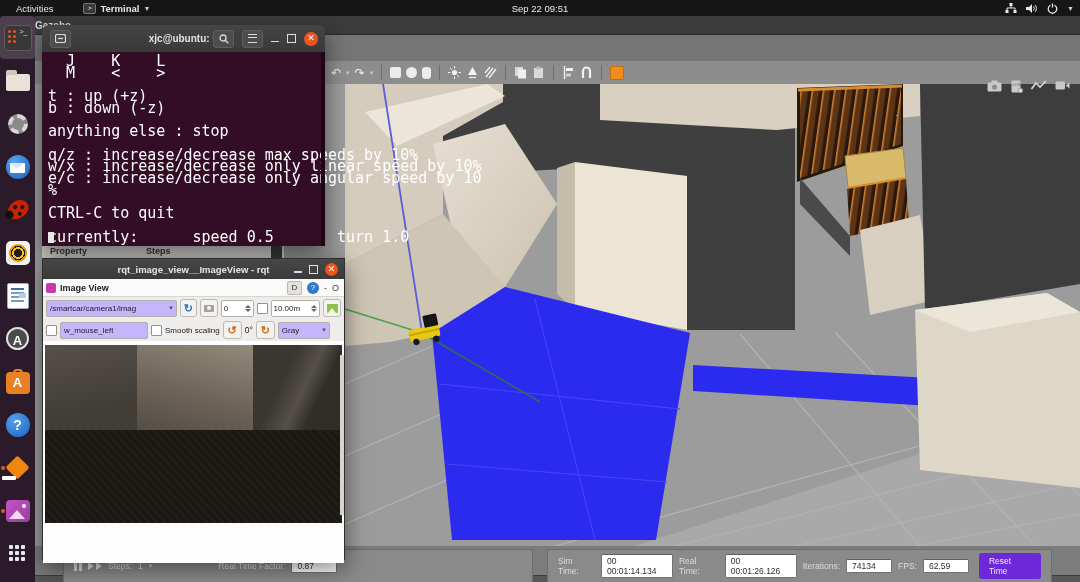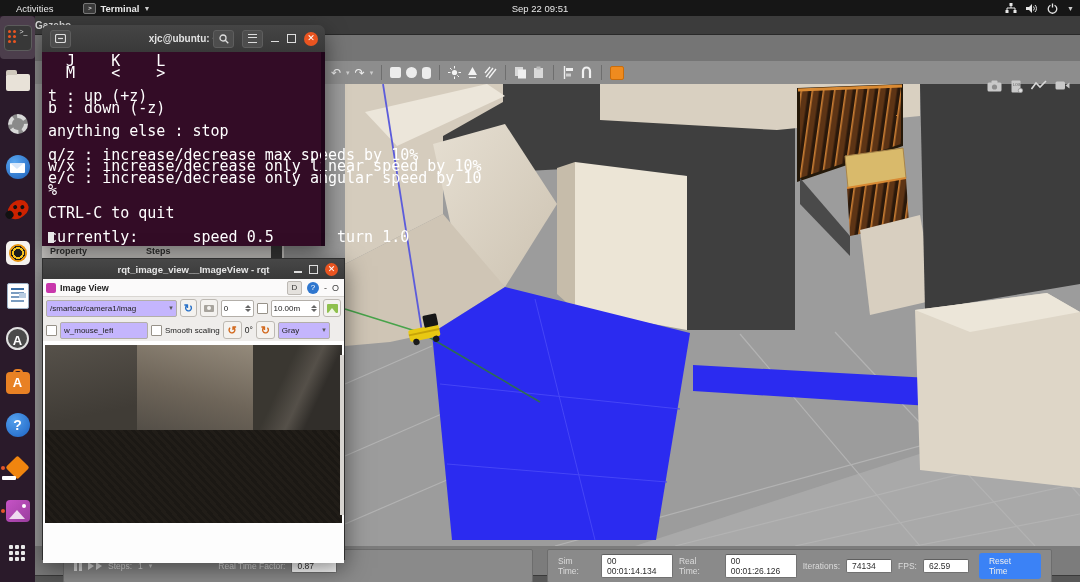--- a/index.html
+++ b/index.html
@@ -80,21 +80,21 @@
   .g-status{position:relative;height:29px;background:#7c7c7c;font-size:8.5px;color:#dcdcdc;}
   .seg{position:absolute;top:3px;height:22px;background:#8a8a8a;border:1px solid #6d6d6d;border-radius:2px;
        display:flex;align-items:center;gap:6px;padding:16px 10px;box-sizing:border-box;}
   .seg-left{left:28px;width:470px;}
   .seg-right{left:512px;width:505px;}
   .vbox{background:#ffffff;border:1px solid #717171;border-top-color:#5f5f5f;border-radius:2px;color:#2d2d2d;
         padding:1px 5px;min-width:34px;}
   .g-status .pp{display:flex;gap:2px;}
   .g-status .bar{width:3px;height:9px;background:#dcdcdc;}
   .g-status .tri{width:0;height:0;border-top:4.5px solid transparent;border-bottom:4.5px solid transparent;border-left:6px solid #dcdcdc;}
-  .reset-btn{background:#3b82f6;color:#eee;border-radius:3px;padding:3px 10px;margin-left:4px;}
+  .reset-btn{background:#6d28d9;color:#eee;border-radius:3px;padding:3px 10px;margin-left:4px;}
   .g-bottom{height:7px;background:#575757;border-top:1px solid #3a3a3a;}
   
   .prop-band{position:absolute;left:42px;top:244px;width:242px;height:14px;background:#d6d3d0;z-index:5;
       font-size:9px;color:#333;font-weight:bold;display:flex;align-items:center;}
   .prop-band .p1{margin-left:8px;width:96px;}
   .prop-notch{position:absolute;right:2px;top:0;width:11px;height:14px;background:#3c3c3c;}
   
   .term{position:absolute;left:42px;top:25px;width:283px;height:221px;z-index:10;
         box-shadow:0 8px 22px rgba(0,0,0,.5);border-radius:7px 7px 0 0;}
   .term-title{height:27px;background:linear-gradient(#454545,#393939);border-radius:7px 7px 0 0;position:relative;

